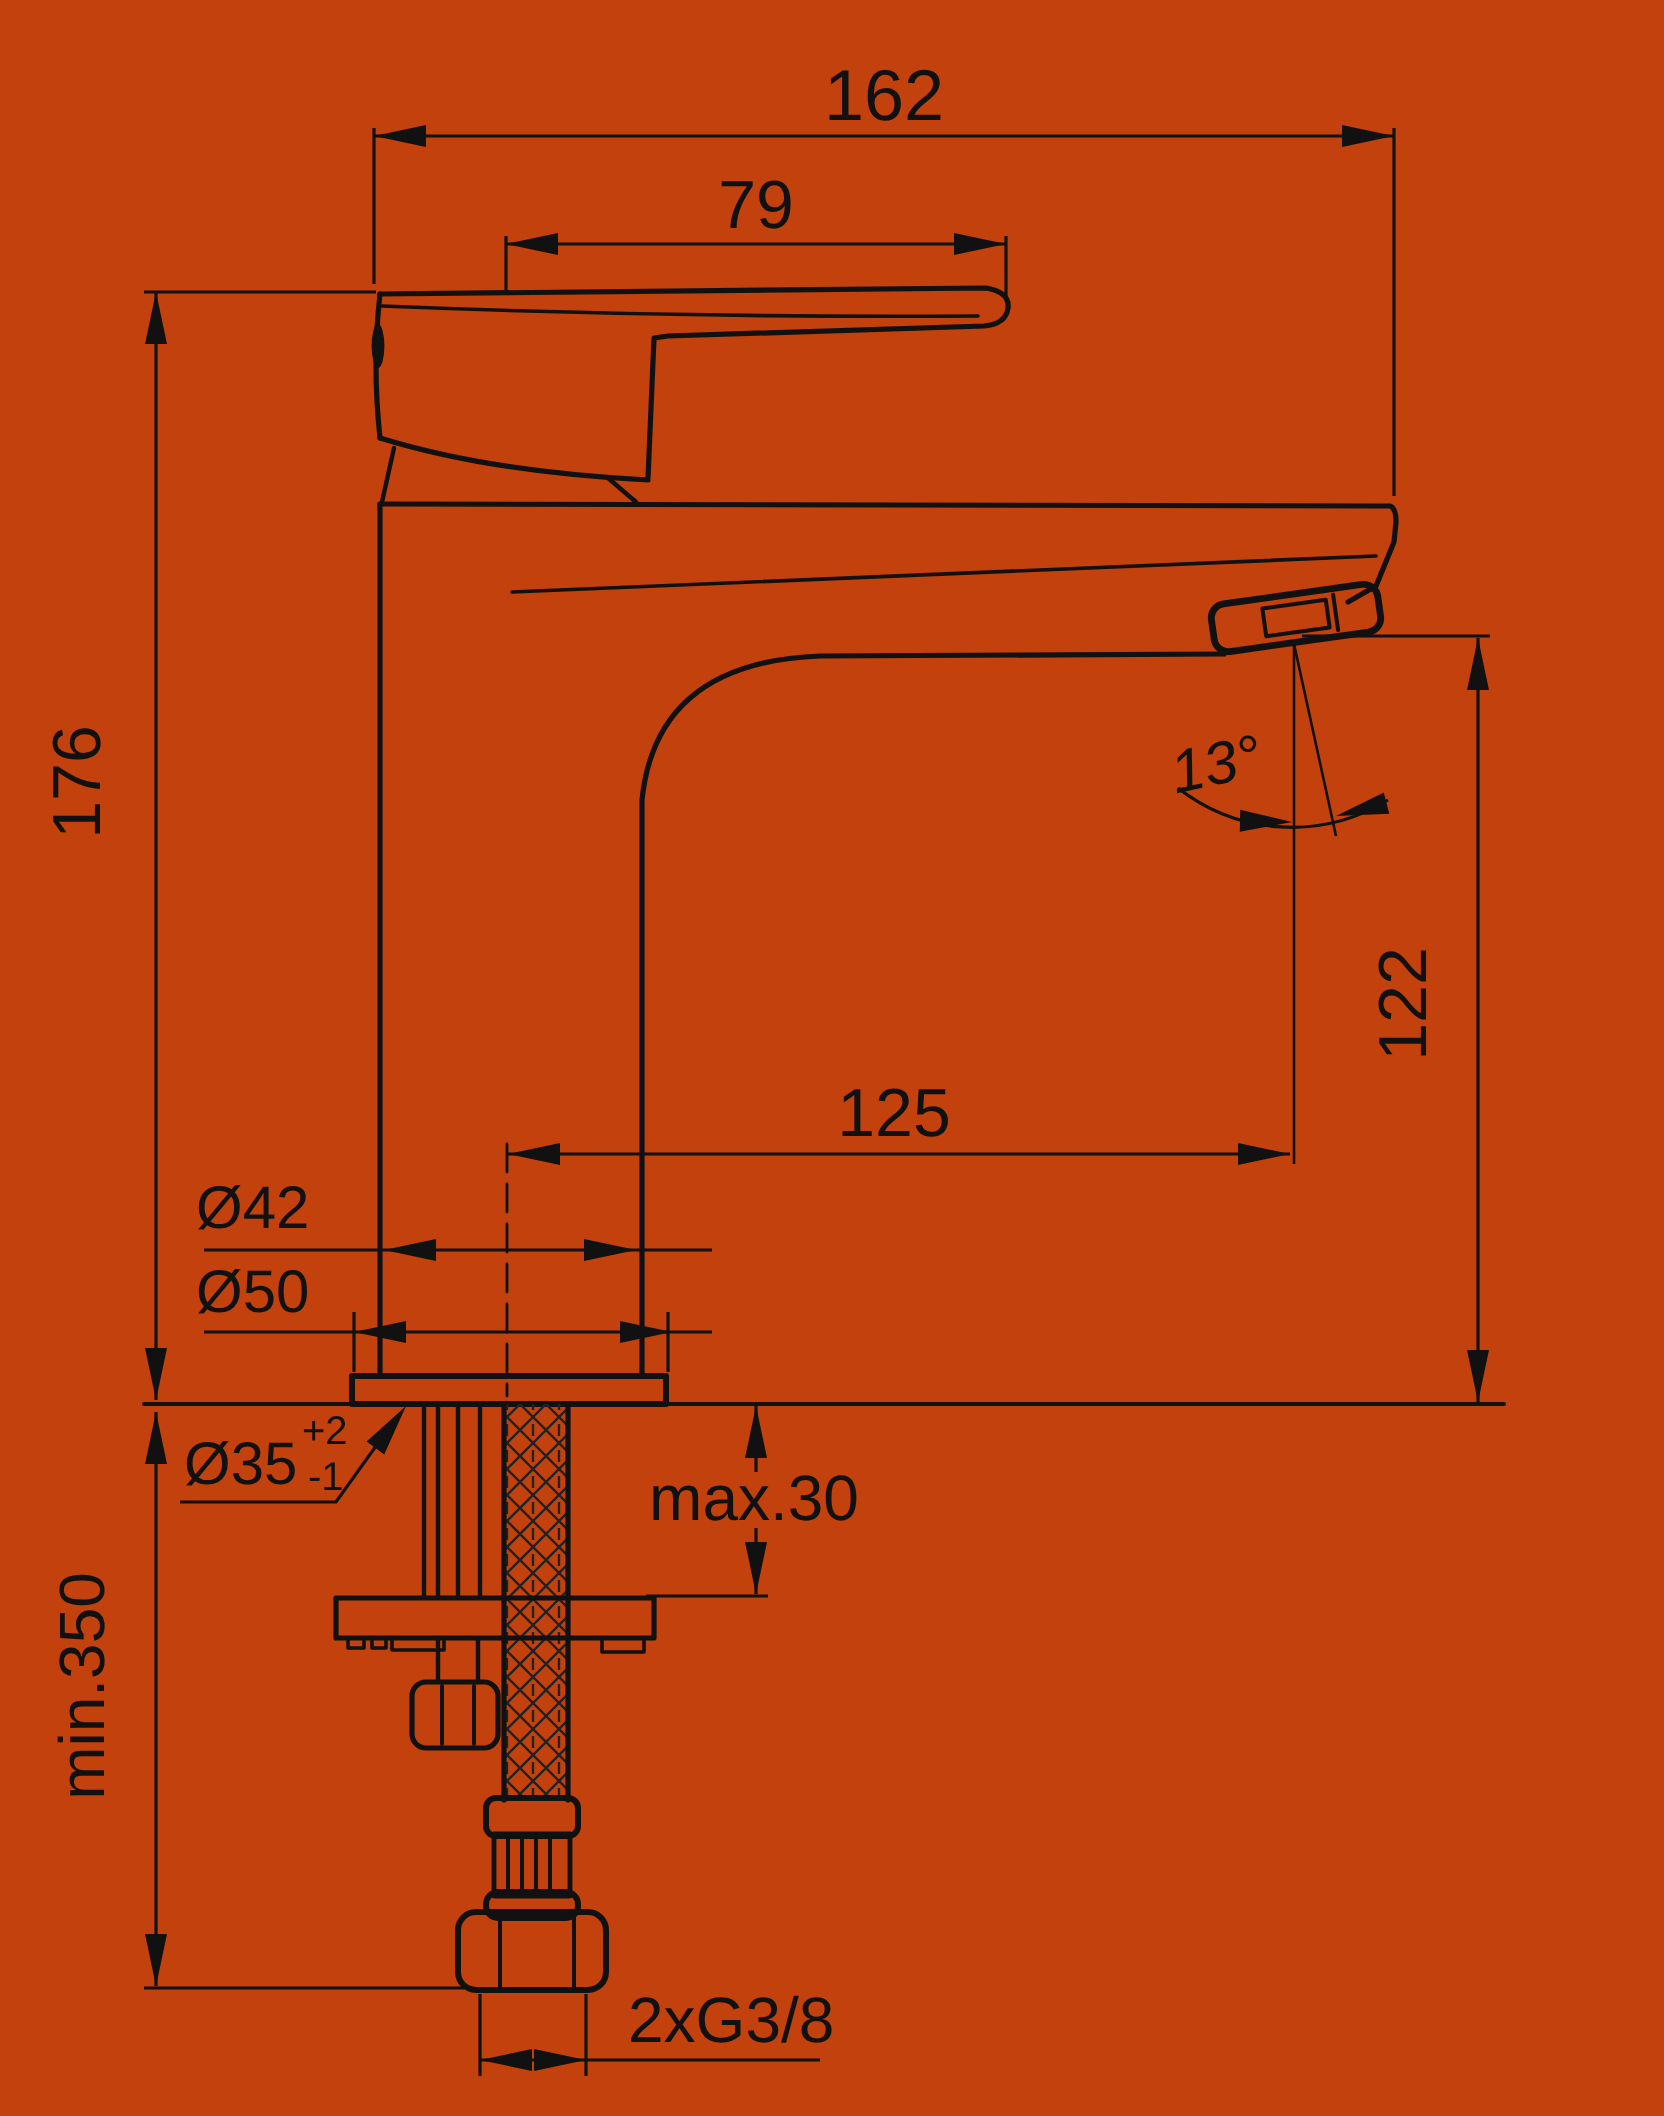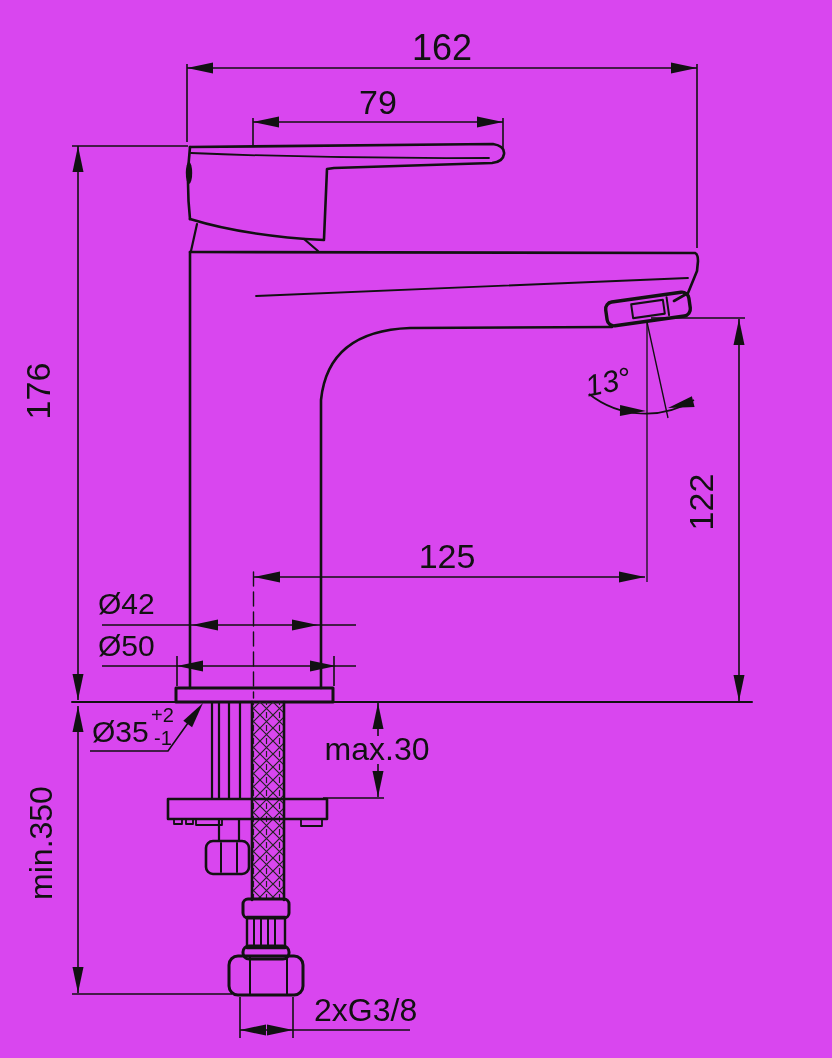--- a/index.html
+++ b/index.html
@@ -1,16 +1,16 @@
 <!DOCTYPE html>
 <html><head>
 <meta charset="utf-8">
 <style>
   html,body{margin:0;padding:0;background:#ffffff;}
-  .frame{position:relative;width:832px;height:1058px;background:#d946ef;overflow:hidden;
+  .frame{position:relative;width:832px;height:1058px;background:#c2410c;overflow:hidden;
          font-family:"Liberation Sans", sans-serif;}
   svg{position:absolute;left:0;top:0;}
   text{fill:#111111;}
   .dim-num{font-size:34px;}
   .dim-num-lg{font-size:36px;}
   .dim-txt{font-size:32px;}
   .dia-txt{font-size:30px;}
   .tol-txt{font-size:20px;}
   .angle-txt{font-size:30px;font-style:italic;}
 </style>

